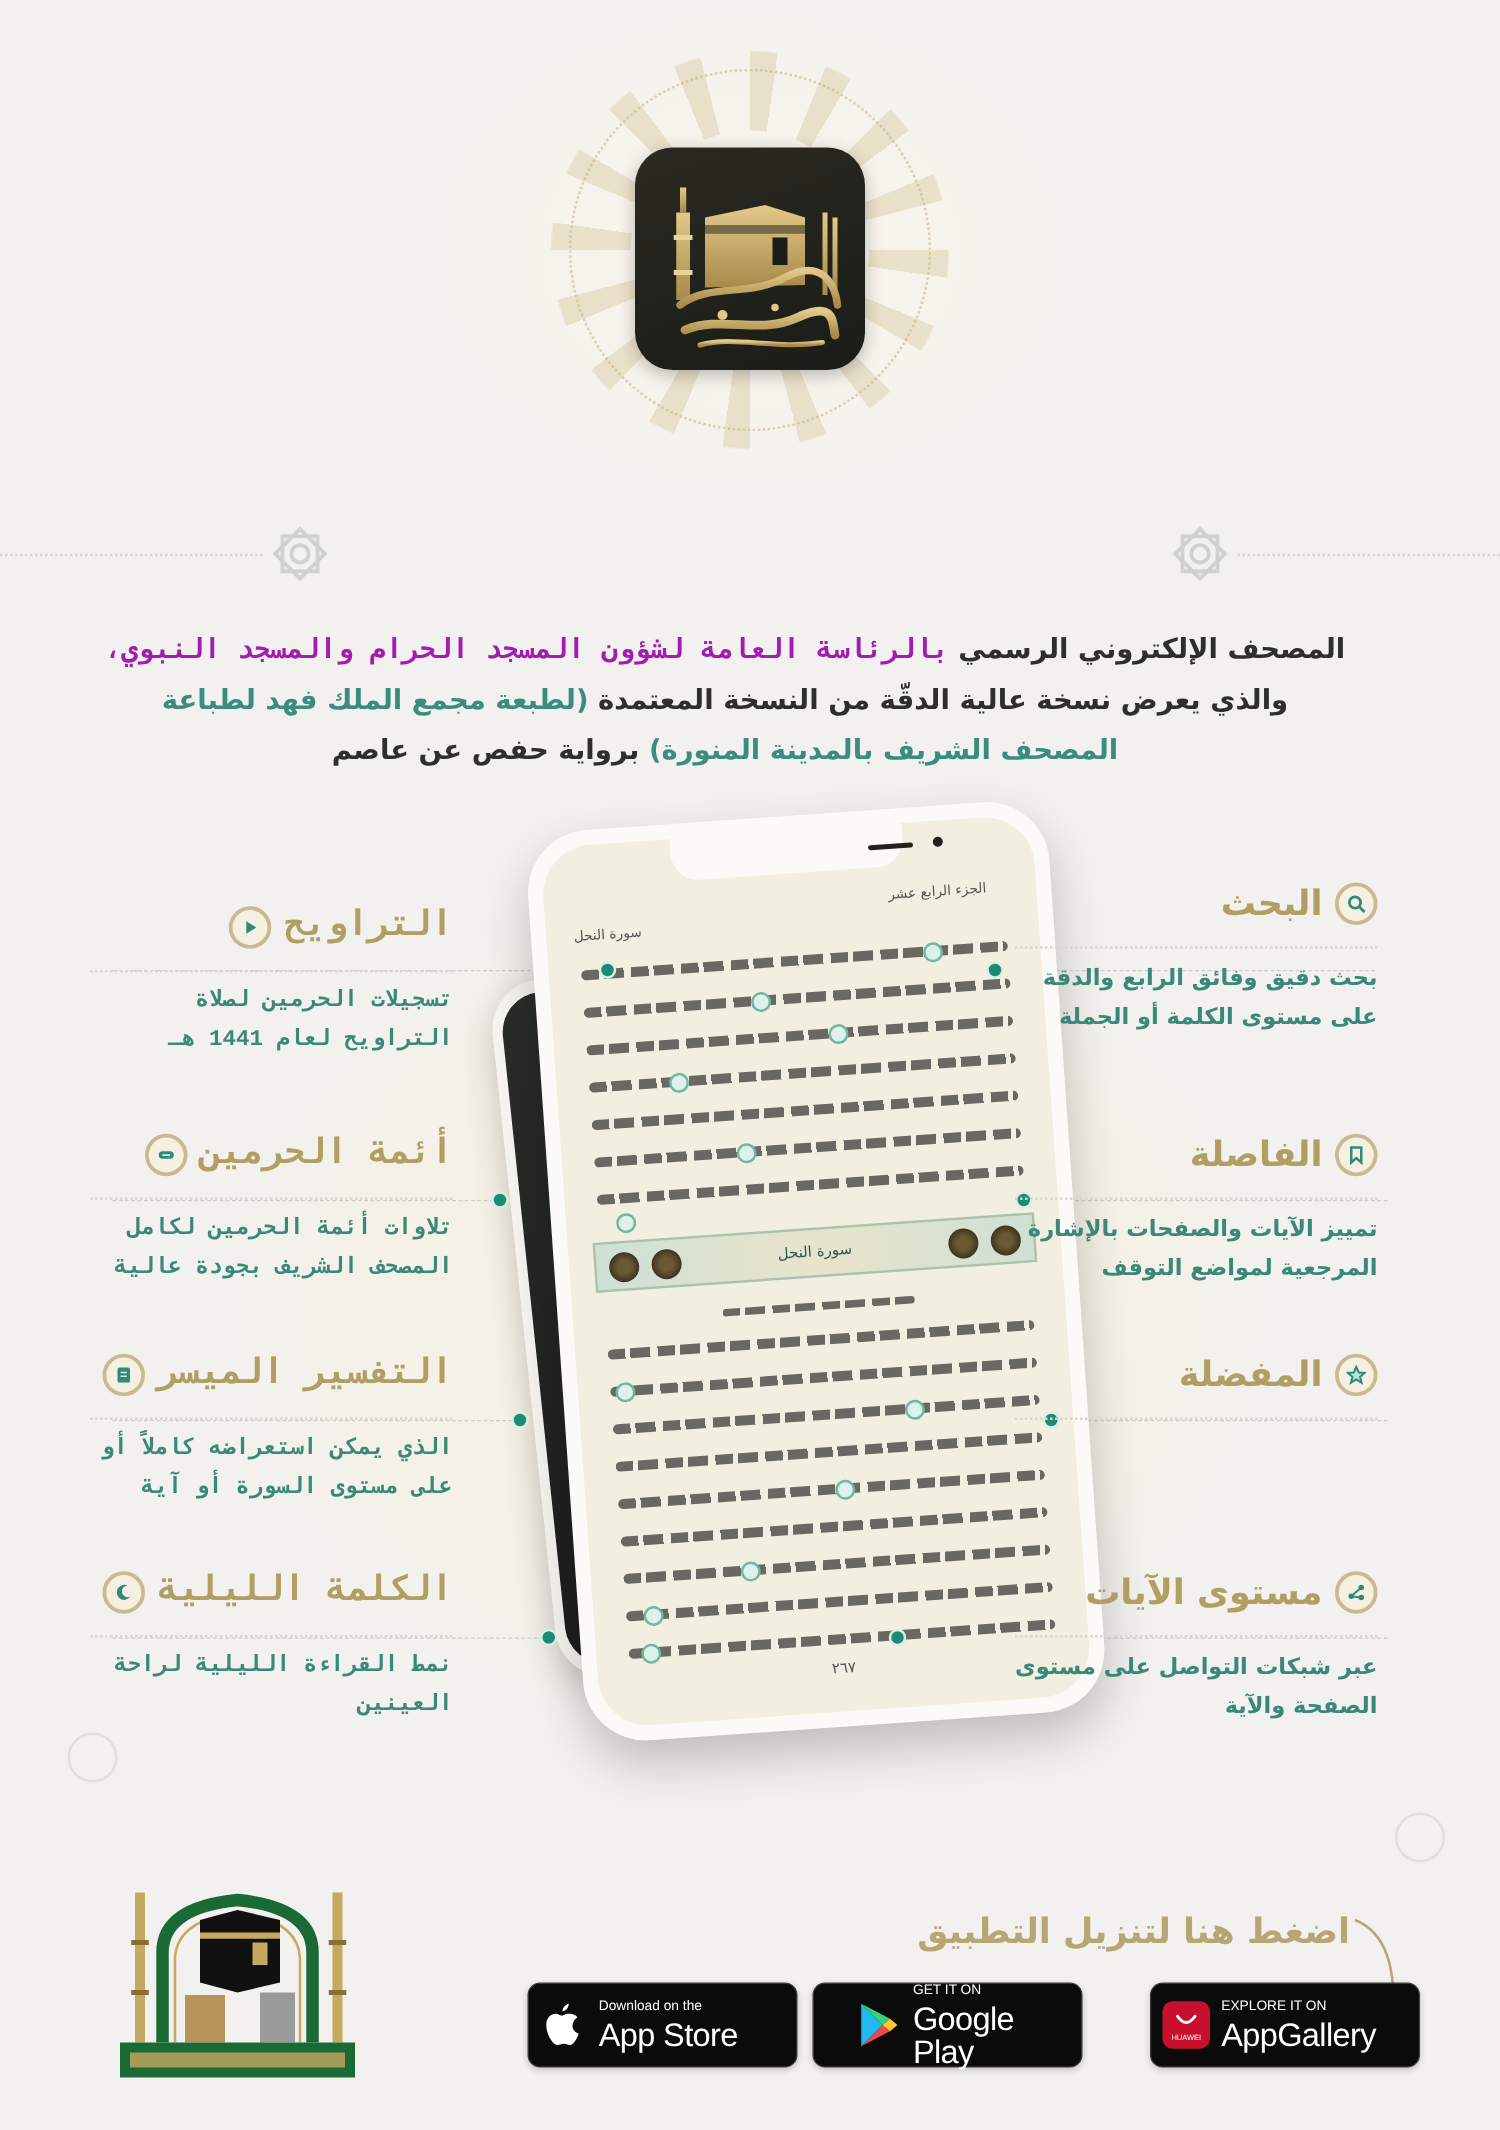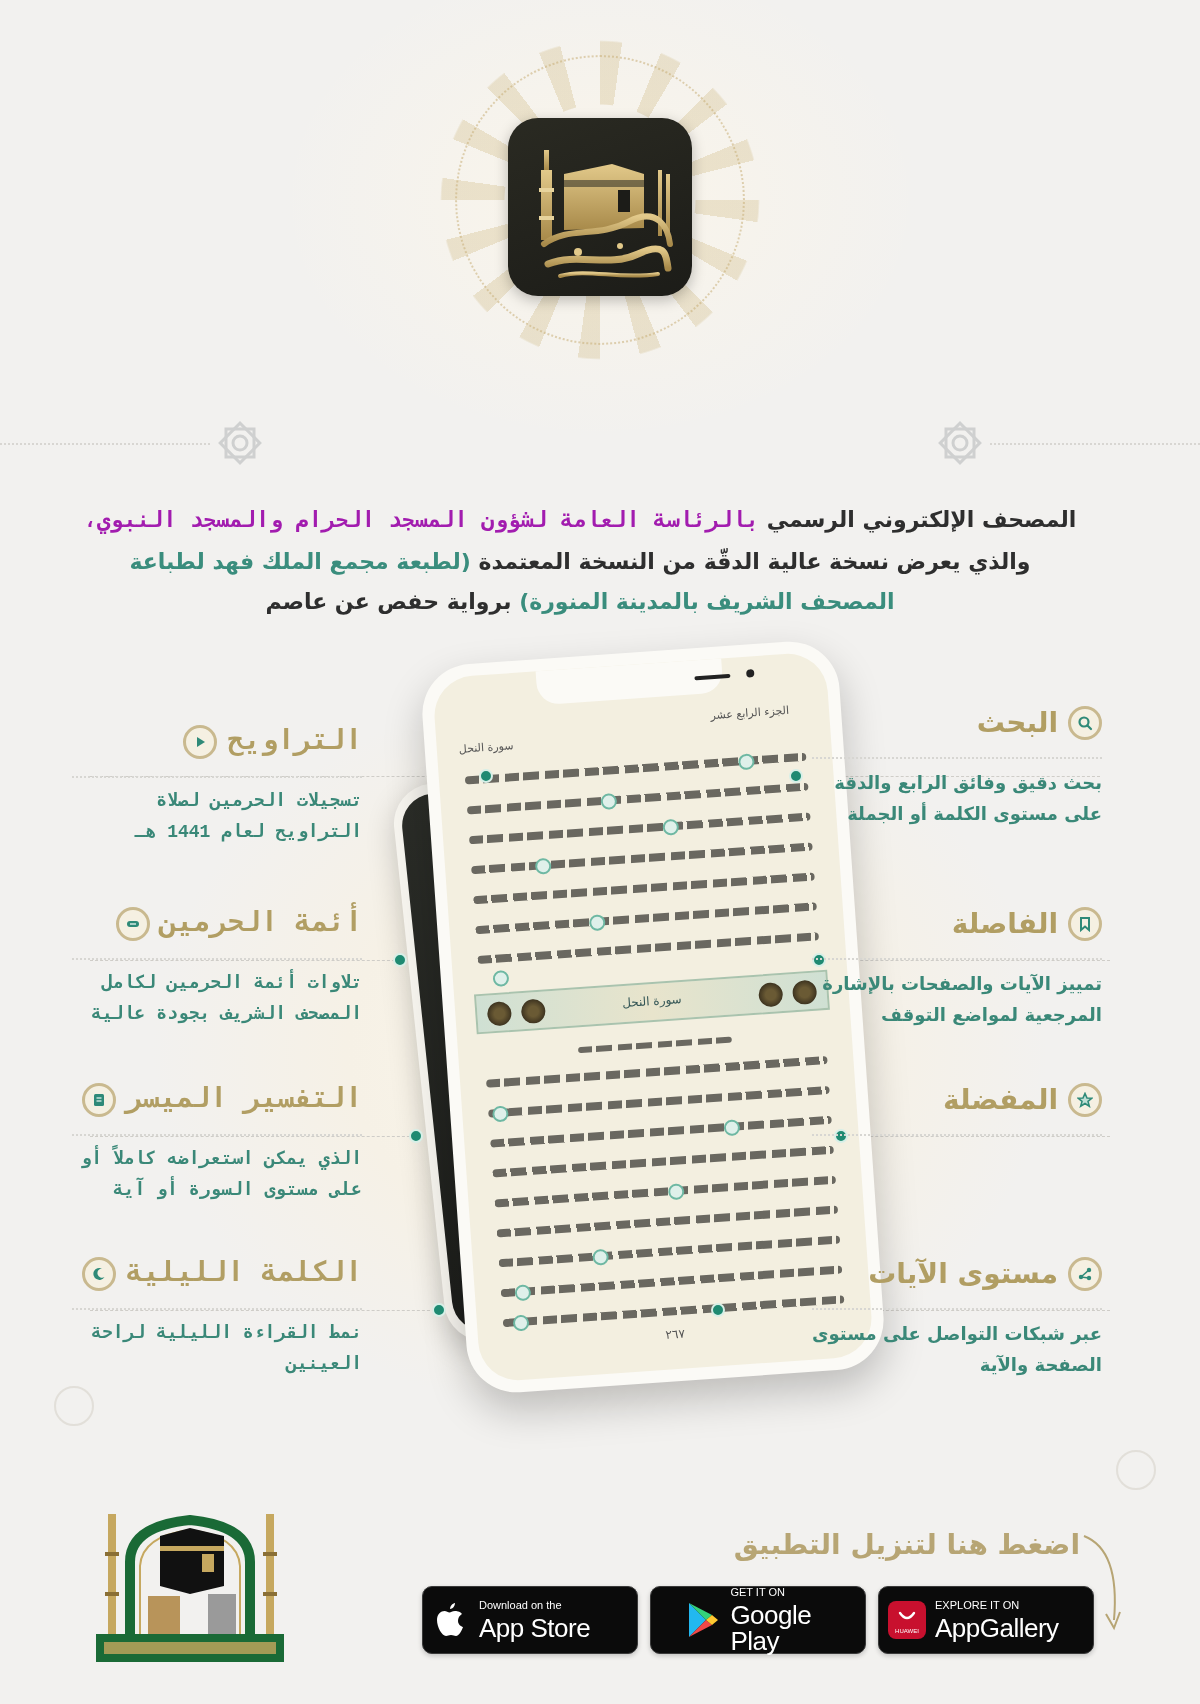--- a/index.html
+++ b/index.html
@@ -464,21 +464,21 @@
       <polygon points="3,36 26,24 20,19" fill="#f04848"></polygon>
       <polygon points="26,14 32,19 26,24 20,19" fill="#ffc830"></polygon>
     </svg>
   </div>
   <div class="txt">
     <span class="small">GET IT ON</span>
     <span class="big">Google Play</span>
   </div>
 </div>
 
-<div class="store-btn" style="left:878px;">
+<div class="store-btn" style="left:920px;">
   <div class="ico">
     <div style="width:38px;height:38px;border-radius:8px;background:#c8102e;position:relative;">
       <svg width="38" height="38" viewBox="0 0 38 38" style="position:absolute;left:0;top:0;">
           <path d="M12 12 Q19 22 26 12" stroke="#fff" stroke-width="2.4" fill="none" stroke-linecap="round"></path>
         </svg>
       <span style="position:absolute;left:0;right:0;bottom:5px;text-align:center;font-size:6px;color:#fff;font-family:'Liberation Sans',sans-serif;">HUAWEI</span>
     </div>
   </div>
   <div class="txt">
     <span class="small">EXPLORE IT ON</span>

